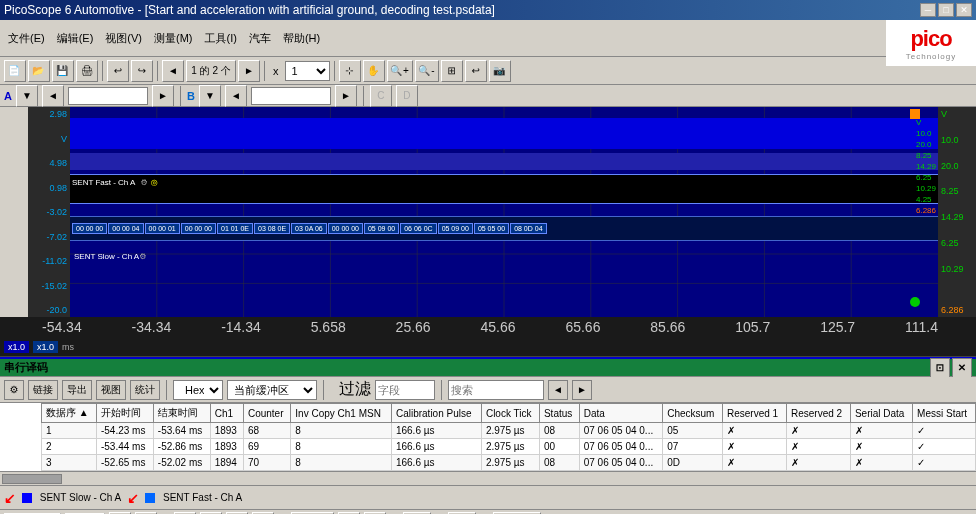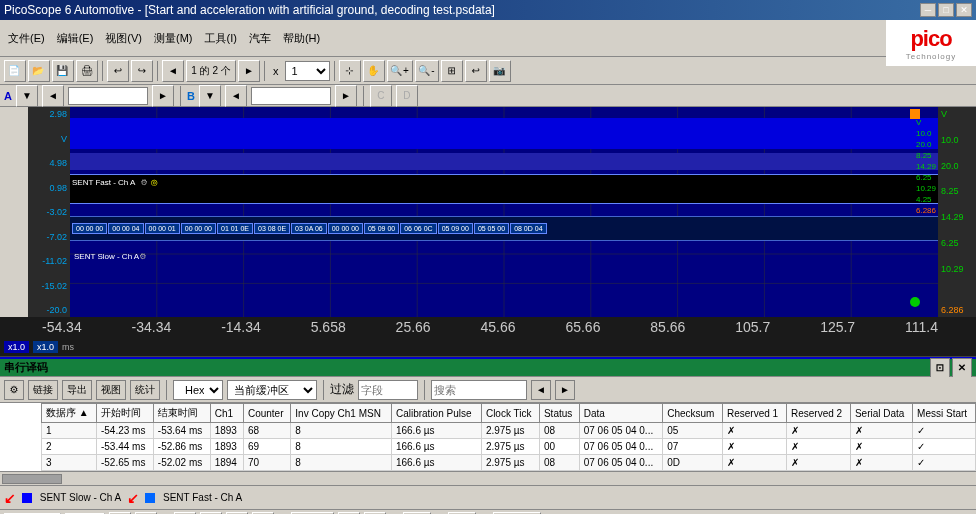--- a/index.html
+++ b/index.html
@@ -185,21 +185,21 @@
       padding: 0 2px;
     }
     .serial-tb-input {
       height: 20px;
       font-size: 11px;
       background: white;
       border: 1px solid #808080;
       padding: 0 2px;
       width: 60px;
     }
-    .serial-tb-label { font-size: 12px; color: #000; }
+    .serial-tb-label { font-size: 16px; color: #000; margin-left: 9px; }
 
     
     .serial-table {
       flex: 1;
       overflow-y: auto;
       background: white;
       padding-left: 41px;
     }
     table {
       width: 100%;

